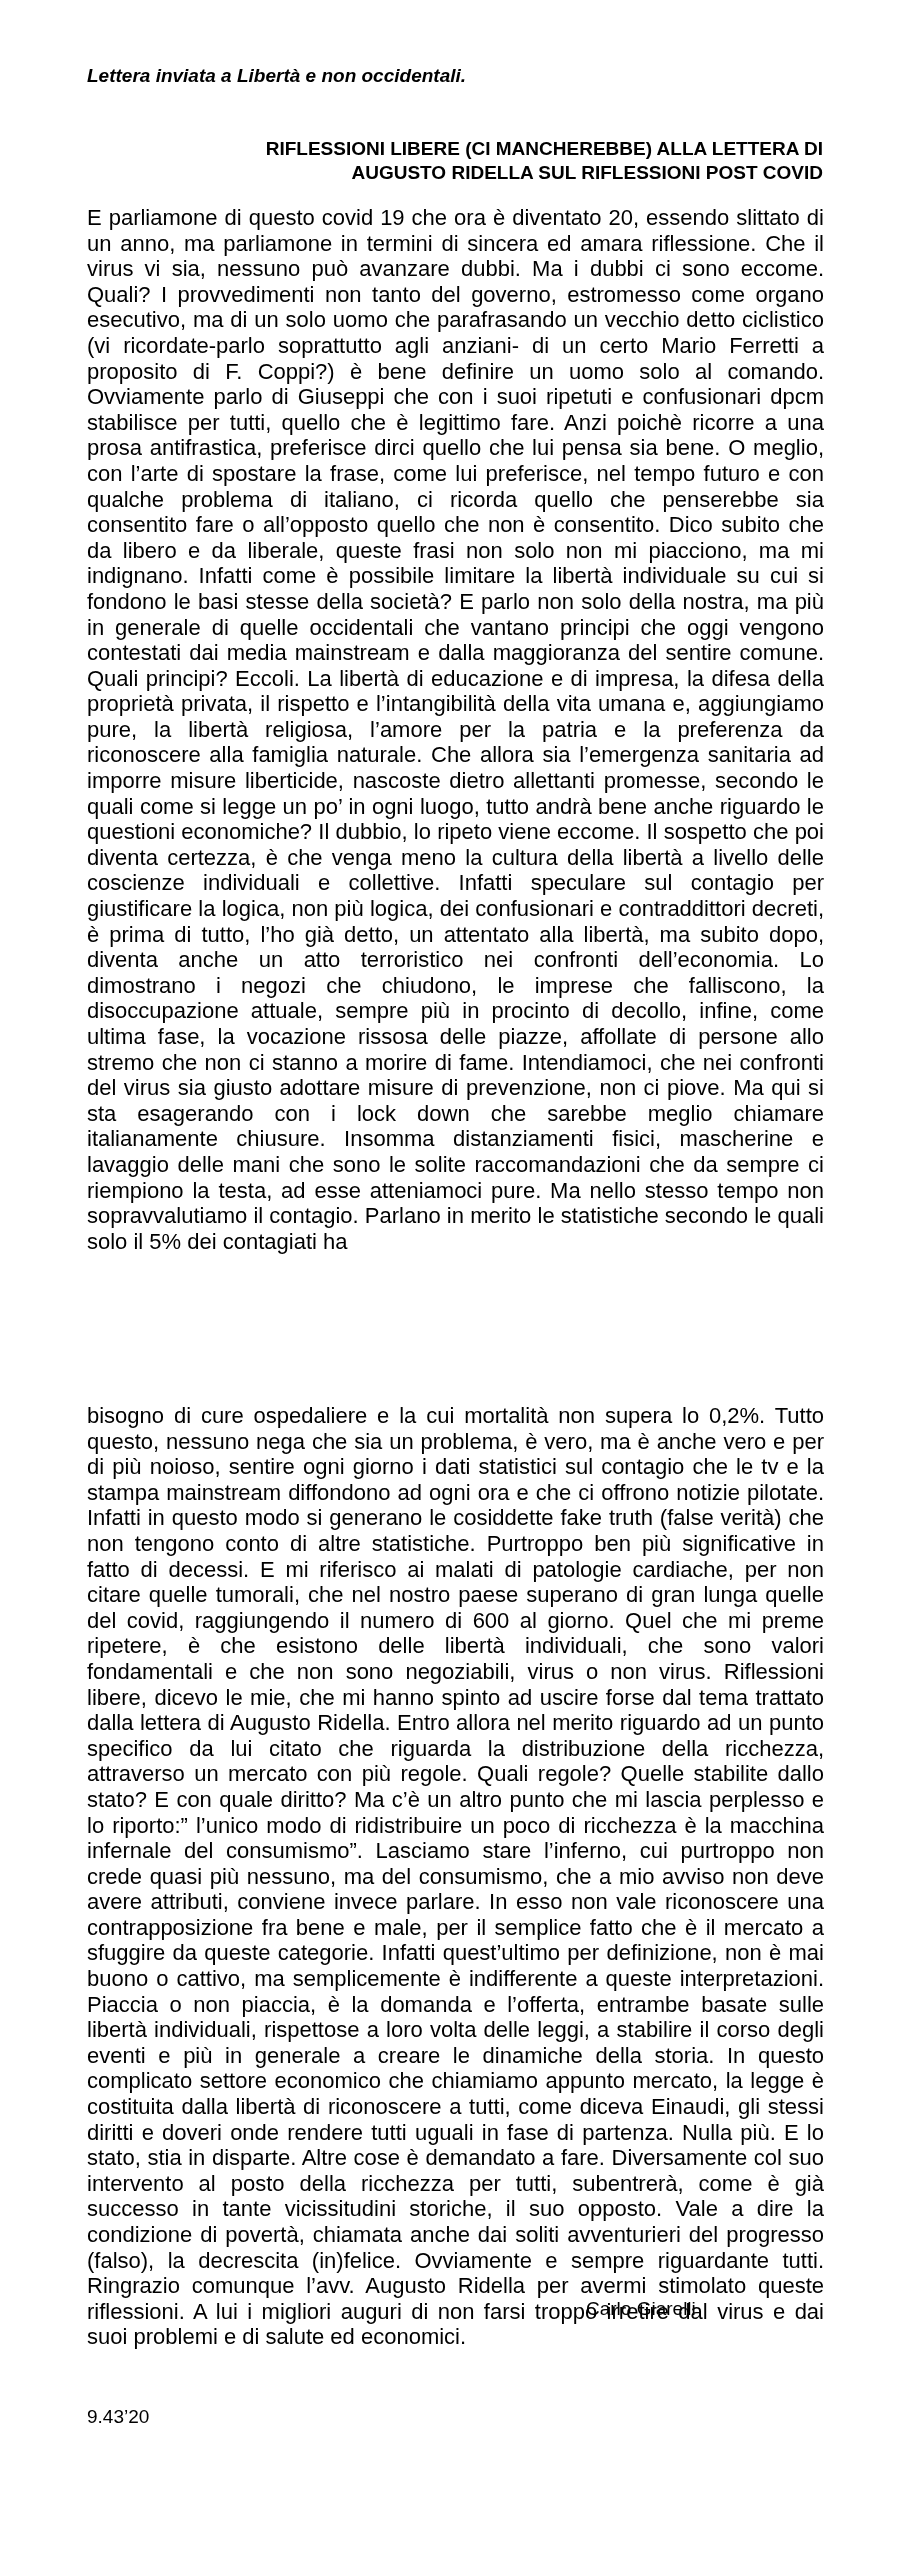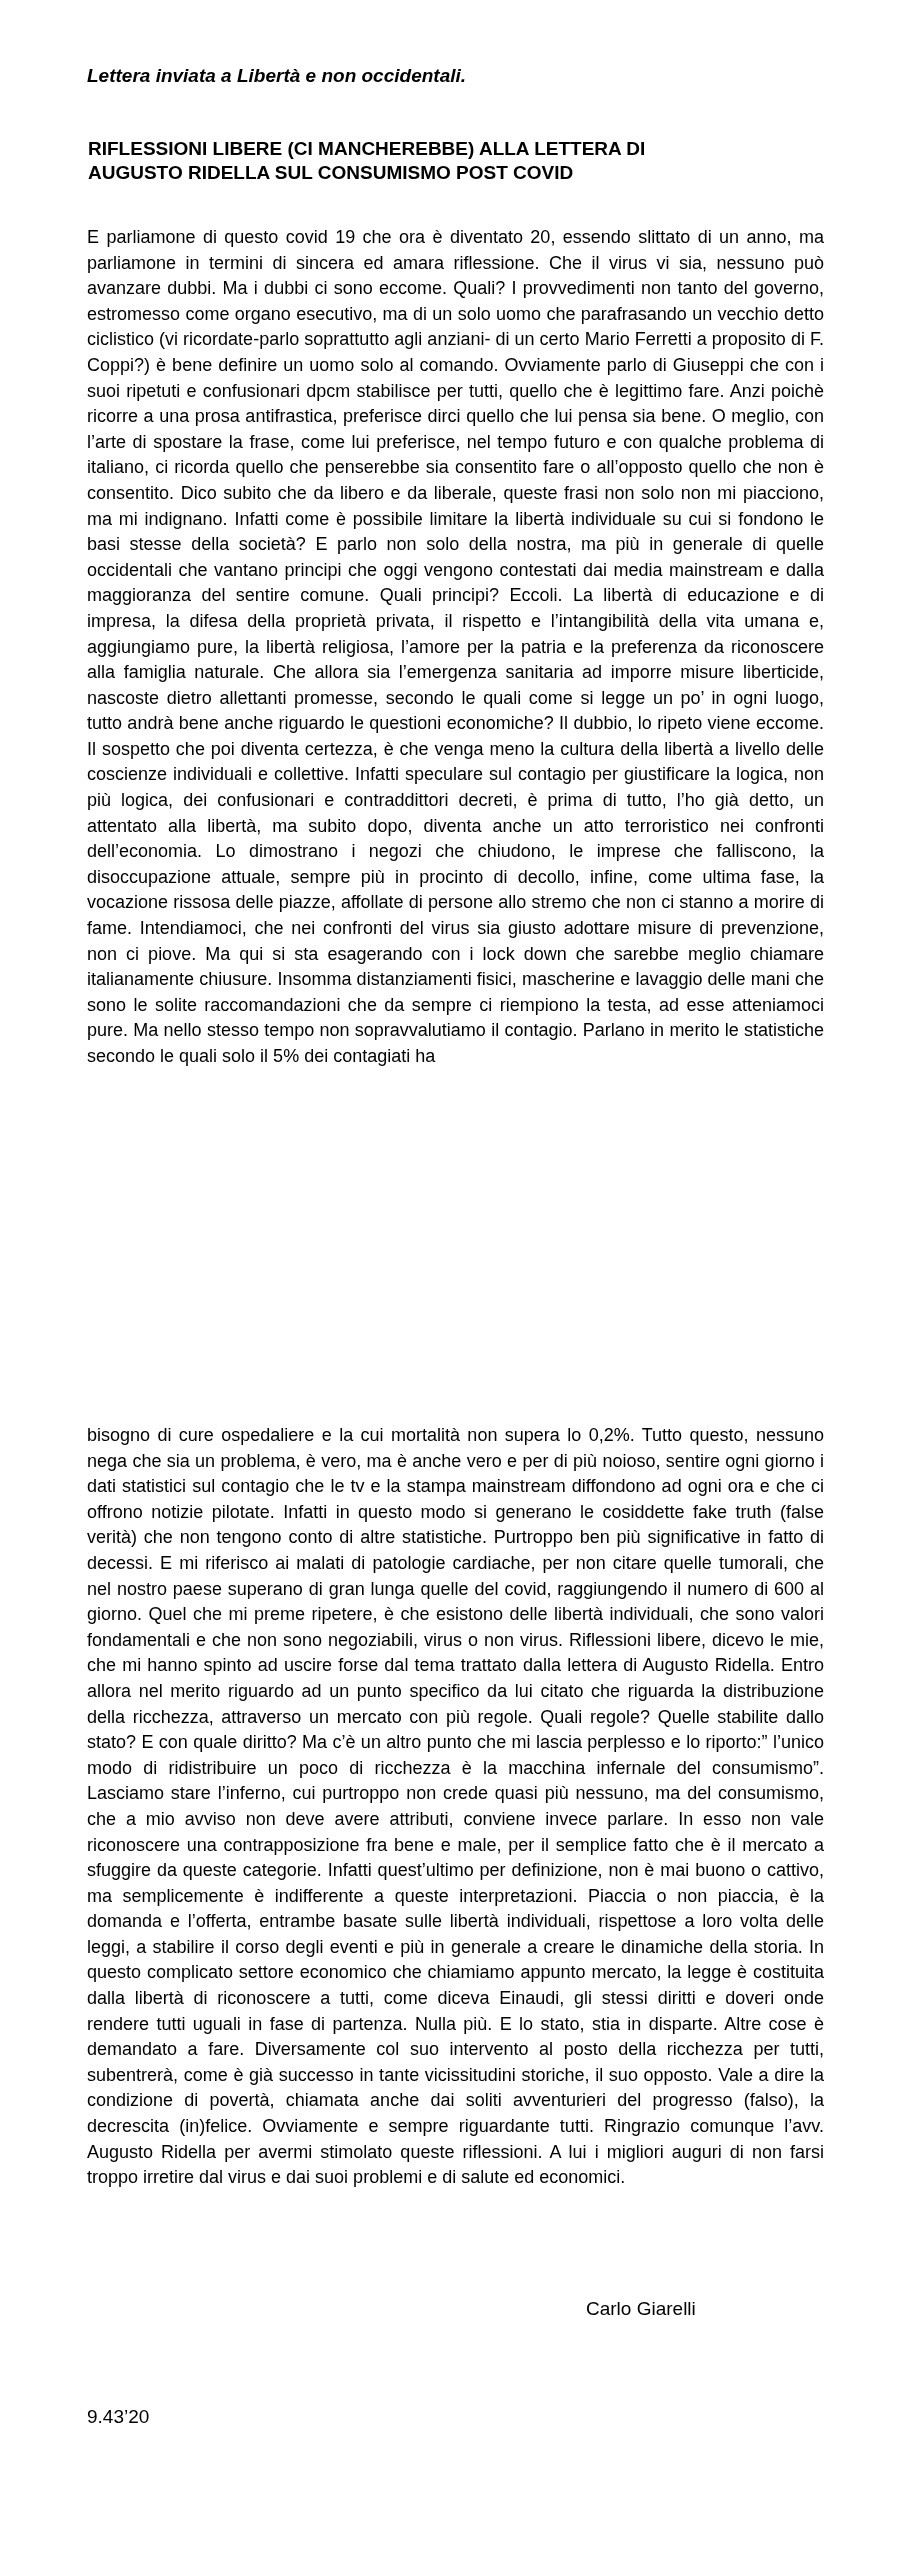--- a/index.html
+++ b/index.html
@@ -1,32 +1,32 @@
 <!DOCTYPE html>
 <html style="font-size:8.8px"><head>
 <meta charset="utf-8">
 <style>
   html, body { margin:0; padding:0; background:#ffffff; }
   body { width:911px; height:2576px; position:relative; font-family:"Liberation Sans", sans-serif; color:#000; }
   .note { position:absolute; left:87px; top:65px; font-size:19px; font-style:italic; font-weight:bold; }
-  .title { position:absolute; left:88px; width:735px; top:137px; text-align:left; font-size:19px; font-weight:bold; line-height:24px; }
-  .para { position:absolute; left:87px; width:737px; font-size:18px; line-height:25.6px; text-align:justify;margin-top:20px; }
+  .title { position:absolute; left:88px; width:735px; top:137px; text-align:right; font-size:19px; font-weight:bold; line-height:24px; }
+  .para { position:absolute; left:87px; width:737px; font-size:22px; line-height:25.6px; text-align:justify; }
   .p1 { top:205px; }
   .p2 { top:1403px; }
   .sig { position:absolute; left:586px; top:2298px; font-size:19px; font-weight:normal; }
   .date { position:absolute; left:87px; top:2406px; font-size:19px; }
 </style>
 </head>
 <body>
 
 <div class="note">Lettera inviata a Libertà e non occidentali.</div>
 
 <div class="title">
   <div>RIFLESSIONI LIBERE (CI MANCHEREBBE) ALLA LETTERA DI</div>
-  <div>AUGUSTO RIDELLA SUL CONSUMISMO POST COVID</div>
+  <div>AUGUSTO RIDELLA SUL RIFLESSIONI POST COVID</div>
 </div>
 
 <div class="para p1"> E parliamone di questo covid 19 che ora è diventato 20, essendo slittato di un anno, ma parliamone in termini di sincera ed amara riflessione. Che il virus vi sia, nessuno può avanzare dubbi. Ma i dubbi ci sono eccome. Quali? I provvedimenti non tanto del governo, estromesso come organo esecutivo, ma di un solo uomo che parafrasando un vecchio detto ciclistico (vi ricordate-parlo soprattutto agli anziani- di un certo Mario Ferretti a proposito di F. Coppi?)  è bene definire un uomo solo al comando. Ovviamente parlo di Giuseppi che con i suoi ripetuti e confusionari dpcm stabilisce per tutti, quello che è legittimo fare. Anzi poichè ricorre a una prosa antifrastica, preferisce dirci quello che lui pensa sia bene. O meglio, con l’arte di spostare la frase, come lui preferisce, nel tempo futuro e con qualche problema di italiano, ci ricorda quello che penserebbe sia consentito fare o all’opposto quello che non è consentito.  Dico subito che da libero e da liberale, queste frasi non solo non mi piacciono, ma mi indignano. Infatti come è possibile limitare la libertà individuale su cui si fondono le basi stesse della società? E parlo non solo della nostra, ma più in generale di quelle occidentali  che vantano principi che oggi vengono contestati dai media mainstream e dalla maggioranza del sentire comune. Quali principi? Eccoli. La libertà di educazione e di impresa, la difesa della proprietà privata, il rispetto e l’intangibilità della vita umana e, aggiungiamo pure, la libertà religiosa, l’amore per la patria e la preferenza da riconoscere alla famiglia naturale. Che allora sia l’emergenza sanitaria ad imporre misure liberticide, nascoste dietro allettanti promesse, secondo le quali come si legge un po’ in ogni luogo, tutto andrà bene anche riguardo le questioni economiche? Il dubbio, lo ripeto viene eccome. Il sospetto che poi diventa certezza, è che venga meno la cultura della libertà a livello delle coscienze individuali e collettive. Infatti speculare sul contagio per giustificare la logica, non più logica, dei confusionari e contraddittori decreti, è prima di tutto, l’ho già detto, un attentato alla libertà, ma subito dopo, diventa anche un atto terroristico nei confronti dell’economia. Lo dimostrano i negozi che chiudono, le imprese che falliscono, la disoccupazione attuale, sempre più in procinto di decollo, infine, come ultima fase, la vocazione rissosa delle piazze, affollate di persone allo stremo che non ci stanno a morire di fame. Intendiamoci, che nei confronti del virus sia giusto adottare misure di prevenzione, non ci piove. Ma qui si sta esagerando con i lock down che sarebbe meglio chiamare italianamente chiusure. Insomma distanziamenti fisici, mascherine e lavaggio delle mani che sono le solite raccomandazioni che da sempre ci riempiono la testa, ad esse atteniamoci pure. Ma nello stesso tempo non sopravvalutiamo il contagio. Parlano in merito le statistiche secondo le quali solo il 5% dei contagiati ha</div>
 <div class="para p2">bisogno di cure ospedaliere e la cui mortalità non supera lo 0,2%. Tutto questo, nessuno nega che sia un problema, è vero, ma è anche vero e per di più noioso, sentire ogni giorno i dati statistici sul contagio che le tv e la stampa mainstream diffondono ad ogni ora e che ci offrono notizie pilotate.  Infatti in questo modo si generano le cosiddette fake truth (false verità) che non tengono conto di altre statistiche. Purtroppo ben più significative in fatto di decessi. E mi riferisco ai malati di patologie cardiache, per non citare quelle tumorali, che nel nostro paese superano di gran lunga quelle del covid, raggiungendo il numero di 600 al giorno. Quel che mi preme ripetere, è che esistono delle libertà individuali, che sono valori fondamentali e che non sono negoziabili, virus o non virus. Riflessioni libere, dicevo le mie, che mi hanno spinto ad uscire forse dal tema trattato dalla lettera di Augusto Ridella. Entro allora nel merito riguardo ad un punto specifico da lui citato che riguarda la distribuzione della ricchezza, attraverso un mercato con più regole. Quali regole? Quelle stabilite dallo stato? E con quale diritto? Ma c’è un altro punto che mi lascia perplesso e lo riporto:” l’unico modo di ridistribuire un poco di ricchezza è la macchina infernale del consumismo”. Lasciamo stare l’inferno, cui purtroppo non crede quasi più nessuno, ma del consumismo, che a mio avviso non deve avere attributi, conviene invece parlare. In esso non vale riconoscere una contrapposizione fra bene e male, per il semplice fatto che è il mercato a sfuggire da queste categorie. Infatti quest’ultimo per definizione, non è mai buono o cattivo, ma semplicemente è indifferente a queste interpretazioni. Piaccia o non piaccia, è la domanda e l’offerta, entrambe basate sulle libertà individuali, rispettose a loro volta delle leggi, a stabilire il corso degli eventi e più in generale a creare le dinamiche della storia. In questo complicato settore economico che chiamiamo appunto mercato, la legge è costituita dalla libertà di riconoscere a tutti, come diceva Einaudi, gli stessi diritti e doveri onde rendere tutti uguali in fase di partenza. Nulla più. E lo stato, stia in disparte. Altre cose è demandato a fare. Diversamente col suo intervento al posto della ricchezza per tutti, subentrerà, come è già successo in tante vicissitudini storiche, il suo opposto. Vale a dire la condizione di povertà, chiamata anche dai soliti avventurieri del progresso (falso), la decrescita (in)felice. Ovviamente e sempre riguardante tutti. Ringrazio comunque l’avv. Augusto Ridella per avermi stimolato queste riflessioni. A lui i migliori auguri di non farsi troppo irretire dal virus e dai suoi problemi e di salute ed economici.</div>
 
 <div class="sig">Carlo Giarelli</div>
 <div class="date">9.43’20</div>
 
 
 </body></html>

